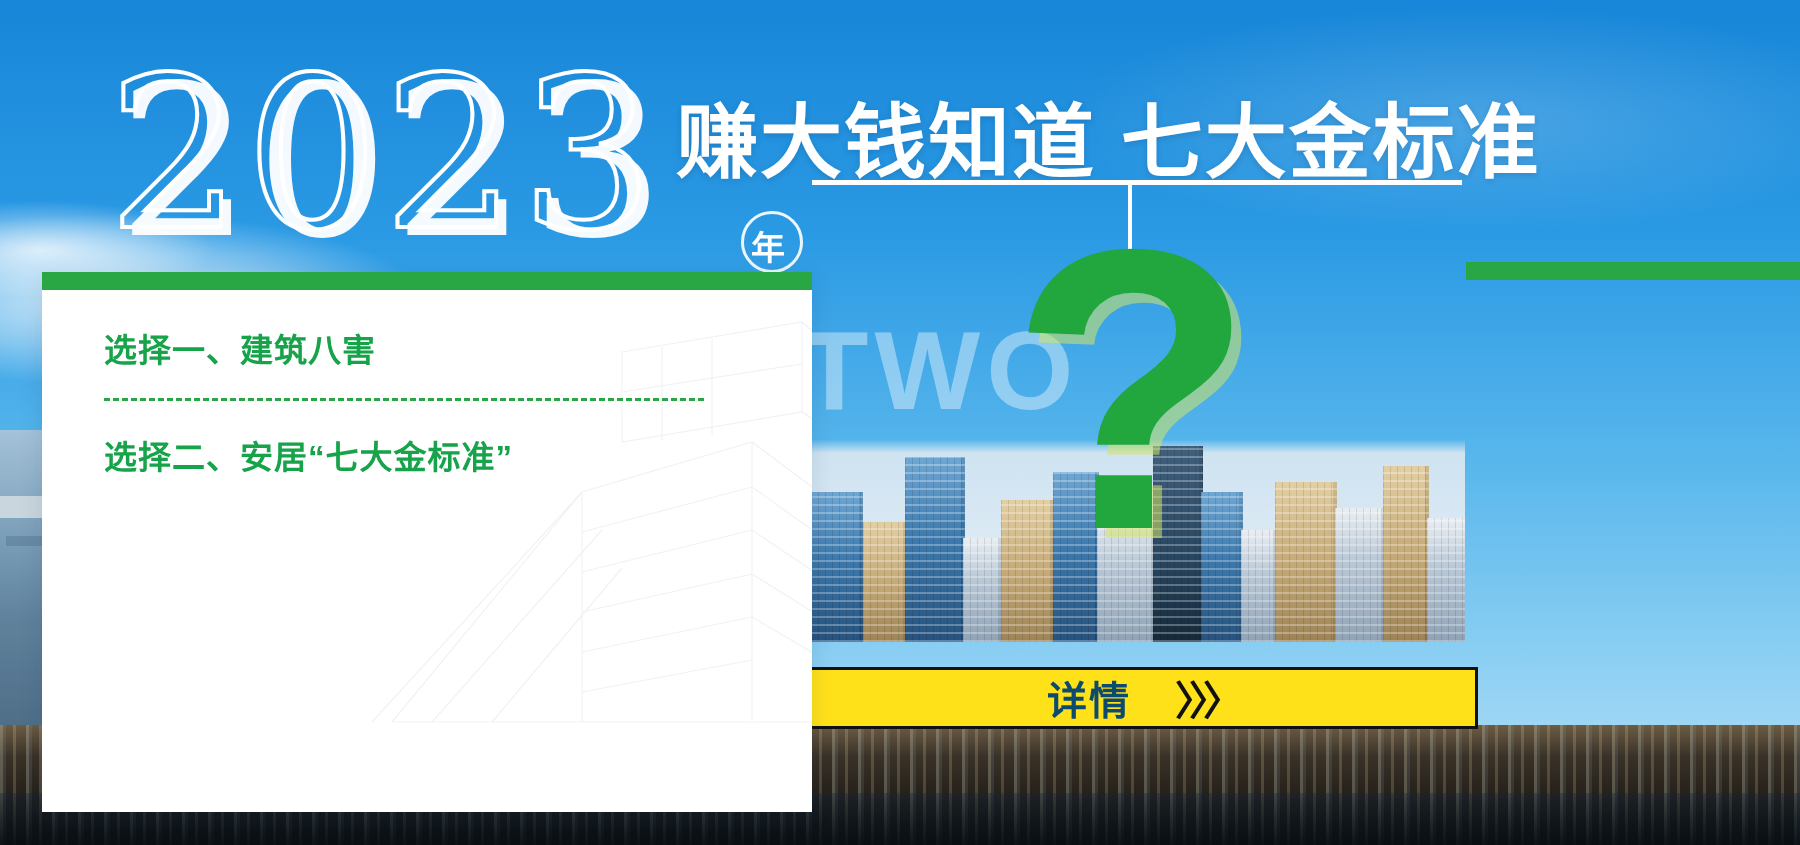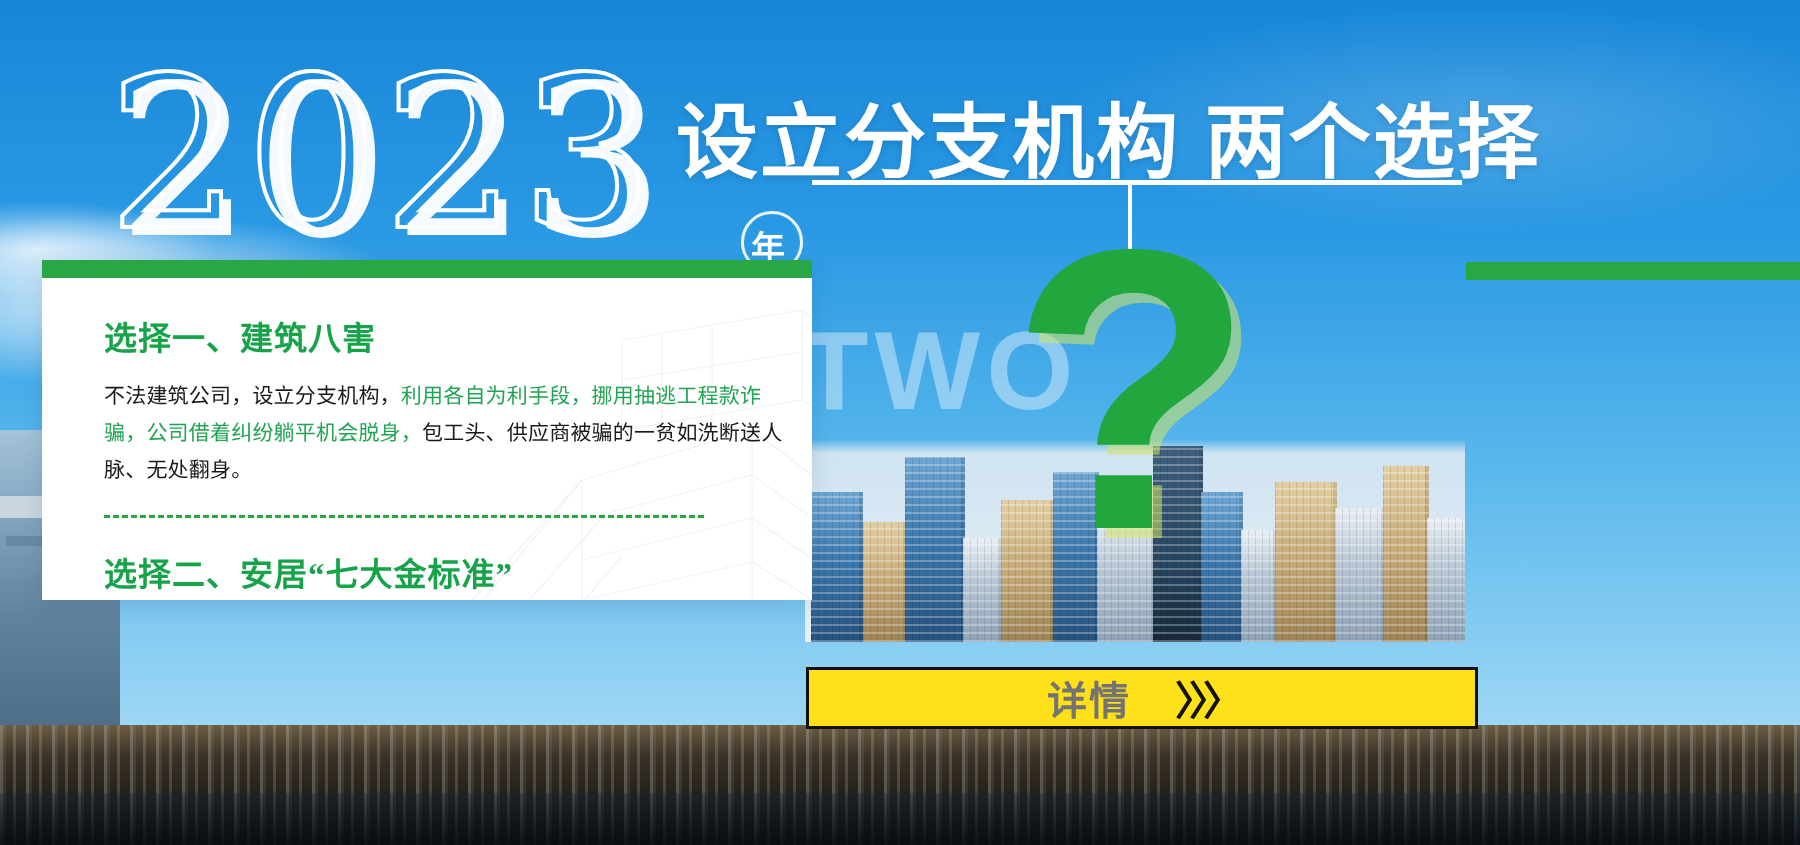--- a/index.html
+++ b/index.html
@@ -233,41 +233,40 @@
   .cta-main {
     font-size: 40px;
     font-weight: 700;
     color: #0a0a0a;
     letter-spacing: 2px;
     white-space: nowrap;
   }
   .cta-detail {
     font-size: 40px;
     font-weight: 700;
-    color: #737373;
+    color: #0c4a6e;
     letter-spacing: 2px;
     white-space: nowrap;
   }
   .cta-arrows {
     font-size: 40px;
     font-weight: 700;
     color: #111111;
     letter-spacing: -6px;
     white-space: nowrap;
   }
 
   
   .card {
     position: absolute;
-    left: 42px; top: 260px;
-    width: 770px; height: 340px;
+    left: 42px; top: 272px;
+    width: 770px; height: 540px;
     background: #ffffff;
     box-shadow: 0 6px 22px rgba(0,40,80,0.12);
     overflow: hidden;
-    font-family: Liberation Serif, serif;
   }
   .card-topbar {
     position: absolute;
     left: 0; top: 0;
     width: 770px; height: 18px;
     background: #2aa745;
   }
   
   .blueprint {
     position: absolute;
@@ -312,21 +311,21 @@
 
   <div class="sky"></div>
   <div class="left-photo"></div>
   <div class="bottom-strip"></div>
 
   <div class="year-wrap">
     <div class="year">2023</div>
     <div class="year-suffix">年</div>
   </div>
 
-  <div class="headline">设立分支机构 两个选择</div>
+  <div class="headline">赚大钱知道 七大金标准</div>
   <div class="headline-rule"></div>
   <div class="headline-rule-tick"></div>
 
   <div class="watermark">
     <span class="wm1">TWO</span>
     <span class="wm2">CHOICES</span>
   </div>
 
   <div class="photo-box">
     <div class="photo-sky"></div>
@@ -368,23 +367,20 @@
         <path d="M290 60 L470 30 L515 70 L515 150 L470 120 L290 150 Z"></path>
         <path d="M290 100 L470 72 M470 30 L470 120 M330 55 L330 148 M380 46 L380 143"></path>
         <path d="M40 430 L250 200 M100 430 L270 238 M160 430 L290 276"></path>
       </g>
     </svg>
 
     <div class="card-inner">
 
       <div class="sec1">
         <div class="sec-title">选择一、建筑八害</div>
-        <div class="sec-body">
-          <span>不法建筑公司，设立分支机构，</span><span class="hl">利用各自为利手段，挪用抽逃工程款诈骗，公司借着纠纷躺平机会脱身，</span><span>包工头、供应商被骗的一贫如洗断送人脉、无处翻身。</span>
-        </div>
       </div>
 
       <div class="divider"></div>
 
       <div class="sec2">
         <div class="sec-title">选择二、安居“七大金标准”</div>
       </div>
 
     </div>
   </div>

